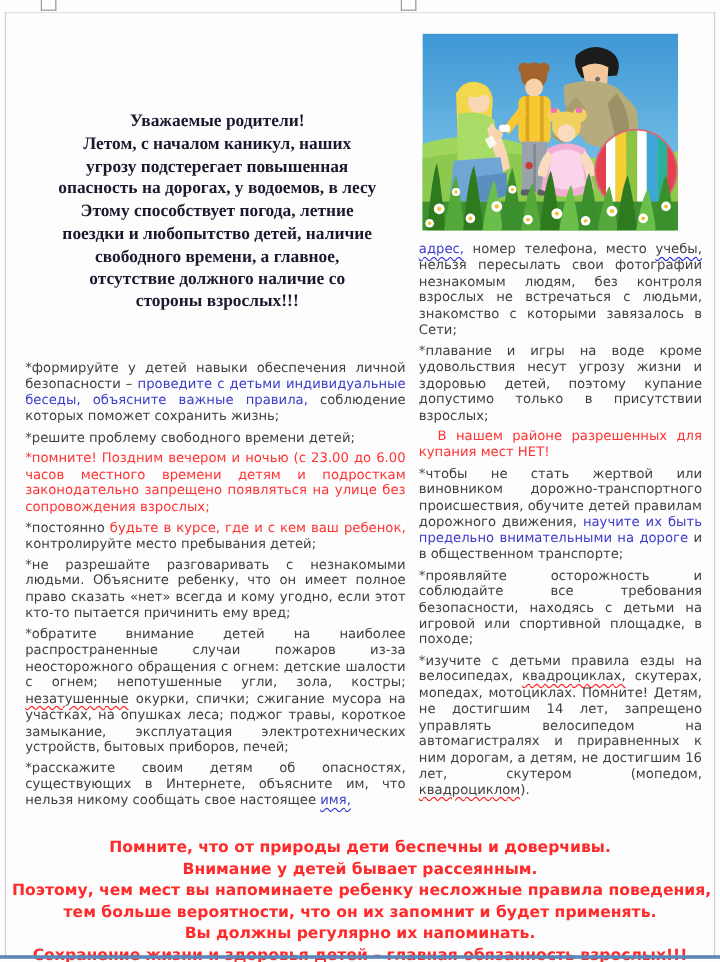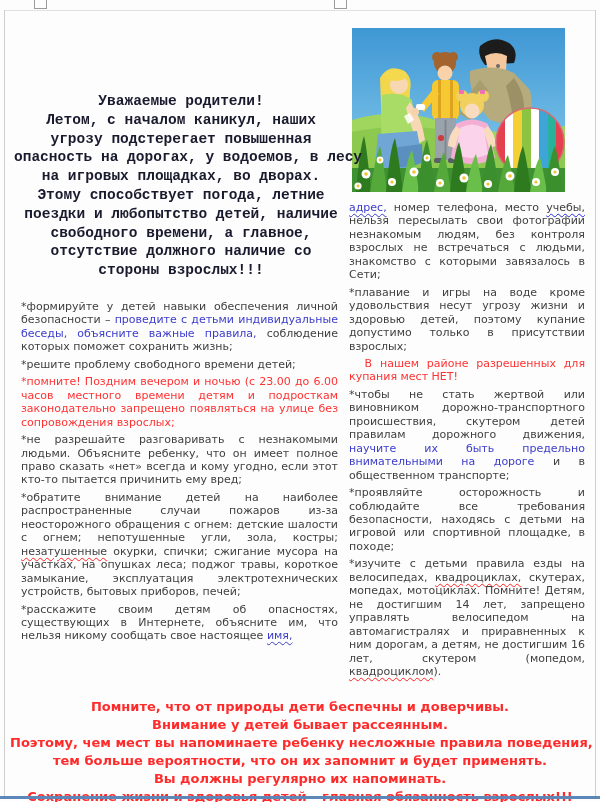--- a/index.html
+++ b/index.html
@@ -14,21 +14,21 @@
   .border-top{left:4px;top:10px;width:592px;height:1px;opacity:.6;}
 
   .margin-mark{position:absolute;top:0;width:11px;height:8px;
       border:1px solid #9a9a9a;border-top:none;background:transparent;}
   .mark-1{left:34px;} .mark-2{left:334px;}
 
   
   .heading{position:absolute;left:14px;top:92px;width:334px;text-align:center;
       font-family:"Liberation Serif","DejaVu Serif",serif;font-weight:bold;
       font-size:14.5px;line-height:18.8px;color:var(--heading,#1a1a2e);}
-  .heading div{white-space:nowrap;font-family:Liberation Mono, monospace;}
+  .heading div{white-space:nowrap;}
 
   
   .col{position:absolute;text-align:justify;color:var(--body,#3f3f3f);
       font-size:11px;line-height:13.45px;}
   .col p{margin:4px;}
   .col-left{left:17px;top:296px;width:325px;}
   .col-right{left:345px;top:197px;width:244px;}
 
   .run-k{color:var(--body,#3f3f3f);}
   .run-b{color:var(--blue,#3c3ccb);}
@@ -219,41 +219,41 @@
           <circle r="1.4" fill="#f2c12e"></circle>
         </g>
     </g>
   </svg>
 
   <div class="heading">
       <div>Уважаемые родители!</div>
       <div>Летом, с началом каникул, наших</div>
       <div>угрозу подстерегает повышенная</div>
       <div>опасность на дорогах, у водоемов, в лесу</div>
-      <div>на игровых площадках, во дворах.</div>
       <div>Этому способствует погода, летние</div>
       <div>поездки и любопытство детей, наличие</div>
       <div>свободного времени, а главное,</div>
       <div>отсутствие должного наличие со</div>
       <div>стороны взрослых!!!</div>
     </div>
 
   <div class="col col-left">
       <p><span class="run-k">*формируйте у детей навыки обеспечения личной безопасности – </span><span class="run-b">проведите с детьми индивидуальные беседы, объясните важные правила,</span><span class="run-k"> соблюдение которых поможет сохранить жизнь;</span></p>
       <p><span class="run-k">*решите проблему свободного времени детей;</span></p>
       <p><span class="run-r">*помните! Поздним вечером и ночью (с 23.00 до 6.00 часов местного времени детям и подросткам законодательно запрещено появляться на улице без сопровождения взрослых;</span></p>
+      <p><span class="run-k">*постоянно </span><span class="run-r">будьте в курсе, где и с кем ваш ребенок,</span><span class="run-k"> контролируйте место пребывания детей;</span></p>
       <p><span class="run-k">*не разрешайте разговаривать с незнакомыми людьми. Объясните ребенку, что он имеет полное право сказать «нет» всегда и кому угодно, если этот кто-то пытается причинить ему вред;</span></p>
       <p><span class="run-k">*обратите внимание детей на наиболее распространенные случаи пожаров из-за неосторожного обращения с огнем: детские шалости с огнем; непотушенные угли, зола, костры; </span><span class="run-k-redwavy">незатушенные</span><span class="run-k"> окурки, спички; сжигание мусора на участках, на опушках леса; поджог травы, короткое замыкание, эксплуатация электротехнических устройств, бытовых приборов, печей;</span></p>
       <p><span class="run-k">*расскажите своим детям об опасностях, существующих в Интернете, объясните им, что нельзя никому сообщать свое настоящее </span><span class="run-b-wavy">имя,</span></p>
     </div>
   <div class="col col-right">
       <p><span class="run-b-wavy">адрес,</span><span class="run-k"> номер телефона, место </span><span class="run-k-bluewavy">учебы,</span><span class="run-k"> нельзя пересылать свои фотографии незнакомым людям, без контроля взрослых не встречаться с людьми, знакомство с которыми завязалось в Сети;</span></p>
       <p><span class="run-k">*плавание и игры на воде кроме удовольствия несут угрозу жизни и здоровью детей, поэтому купание допустимо только в присутствии взрослых;</span></p>
       <p><span class="run-rb">&nbsp;&nbsp;В нашем районе разрешенных для купания мест НЕТ!</span></p>
-      <p><span class="run-k">*чтобы не стать жертвой или виновником дорожно-транспортного происшествия, скутером детей правилам дорожного движения, </span><span class="run-b">научите их быть предельно внимательными на дороге</span><span class="run-k"> и в общественном транспорте;</span></p>
+      <p><span class="run-k">*чтобы не стать жертвой или виновником дорожно-транспортного происшествия, обучите детей правилам дорожного движения, </span><span class="run-b">научите их быть предельно внимательными на дороге</span><span class="run-k"> и в общественном транспорте;</span></p>
       <p><span class="run-k">*проявляйте осторожность и соблюдайте все требования безопасности, находясь с детьми на игровой или спортивной площадке, в походе;</span></p>
       <p><span class="run-k">*изучите с детьми правила езды на велосипедах, </span><span class="run-k-redwavy">квадроциклах,</span><span class="run-k"> скутерах, мопедах, мотоциклах. Помните! Детям, не достигшим 14 лет, запрещено управлять велосипедом на автомагистралях и приравненных к ним дорогам, а детям, не достигшим 16 лет, скутером (мопедом, </span><span class="run-k-redwavy">квадроциклом</span><span class="run-k">).</span></p>
     </div>
 
   <div class="footer">
       <div>Помните, что от природы дети беспечны и доверчивы.</div>
       <div>Внимание у детей бывает рассеянным.</div>
       <div>Поэтому, чем мест вы напоминаете ребенку несложные правила поведения,</div>
       <div>тем больше вероятности, что он их запомнит и будет применять.</div>
       <div>Вы должны регулярно их напоминать.</div>

